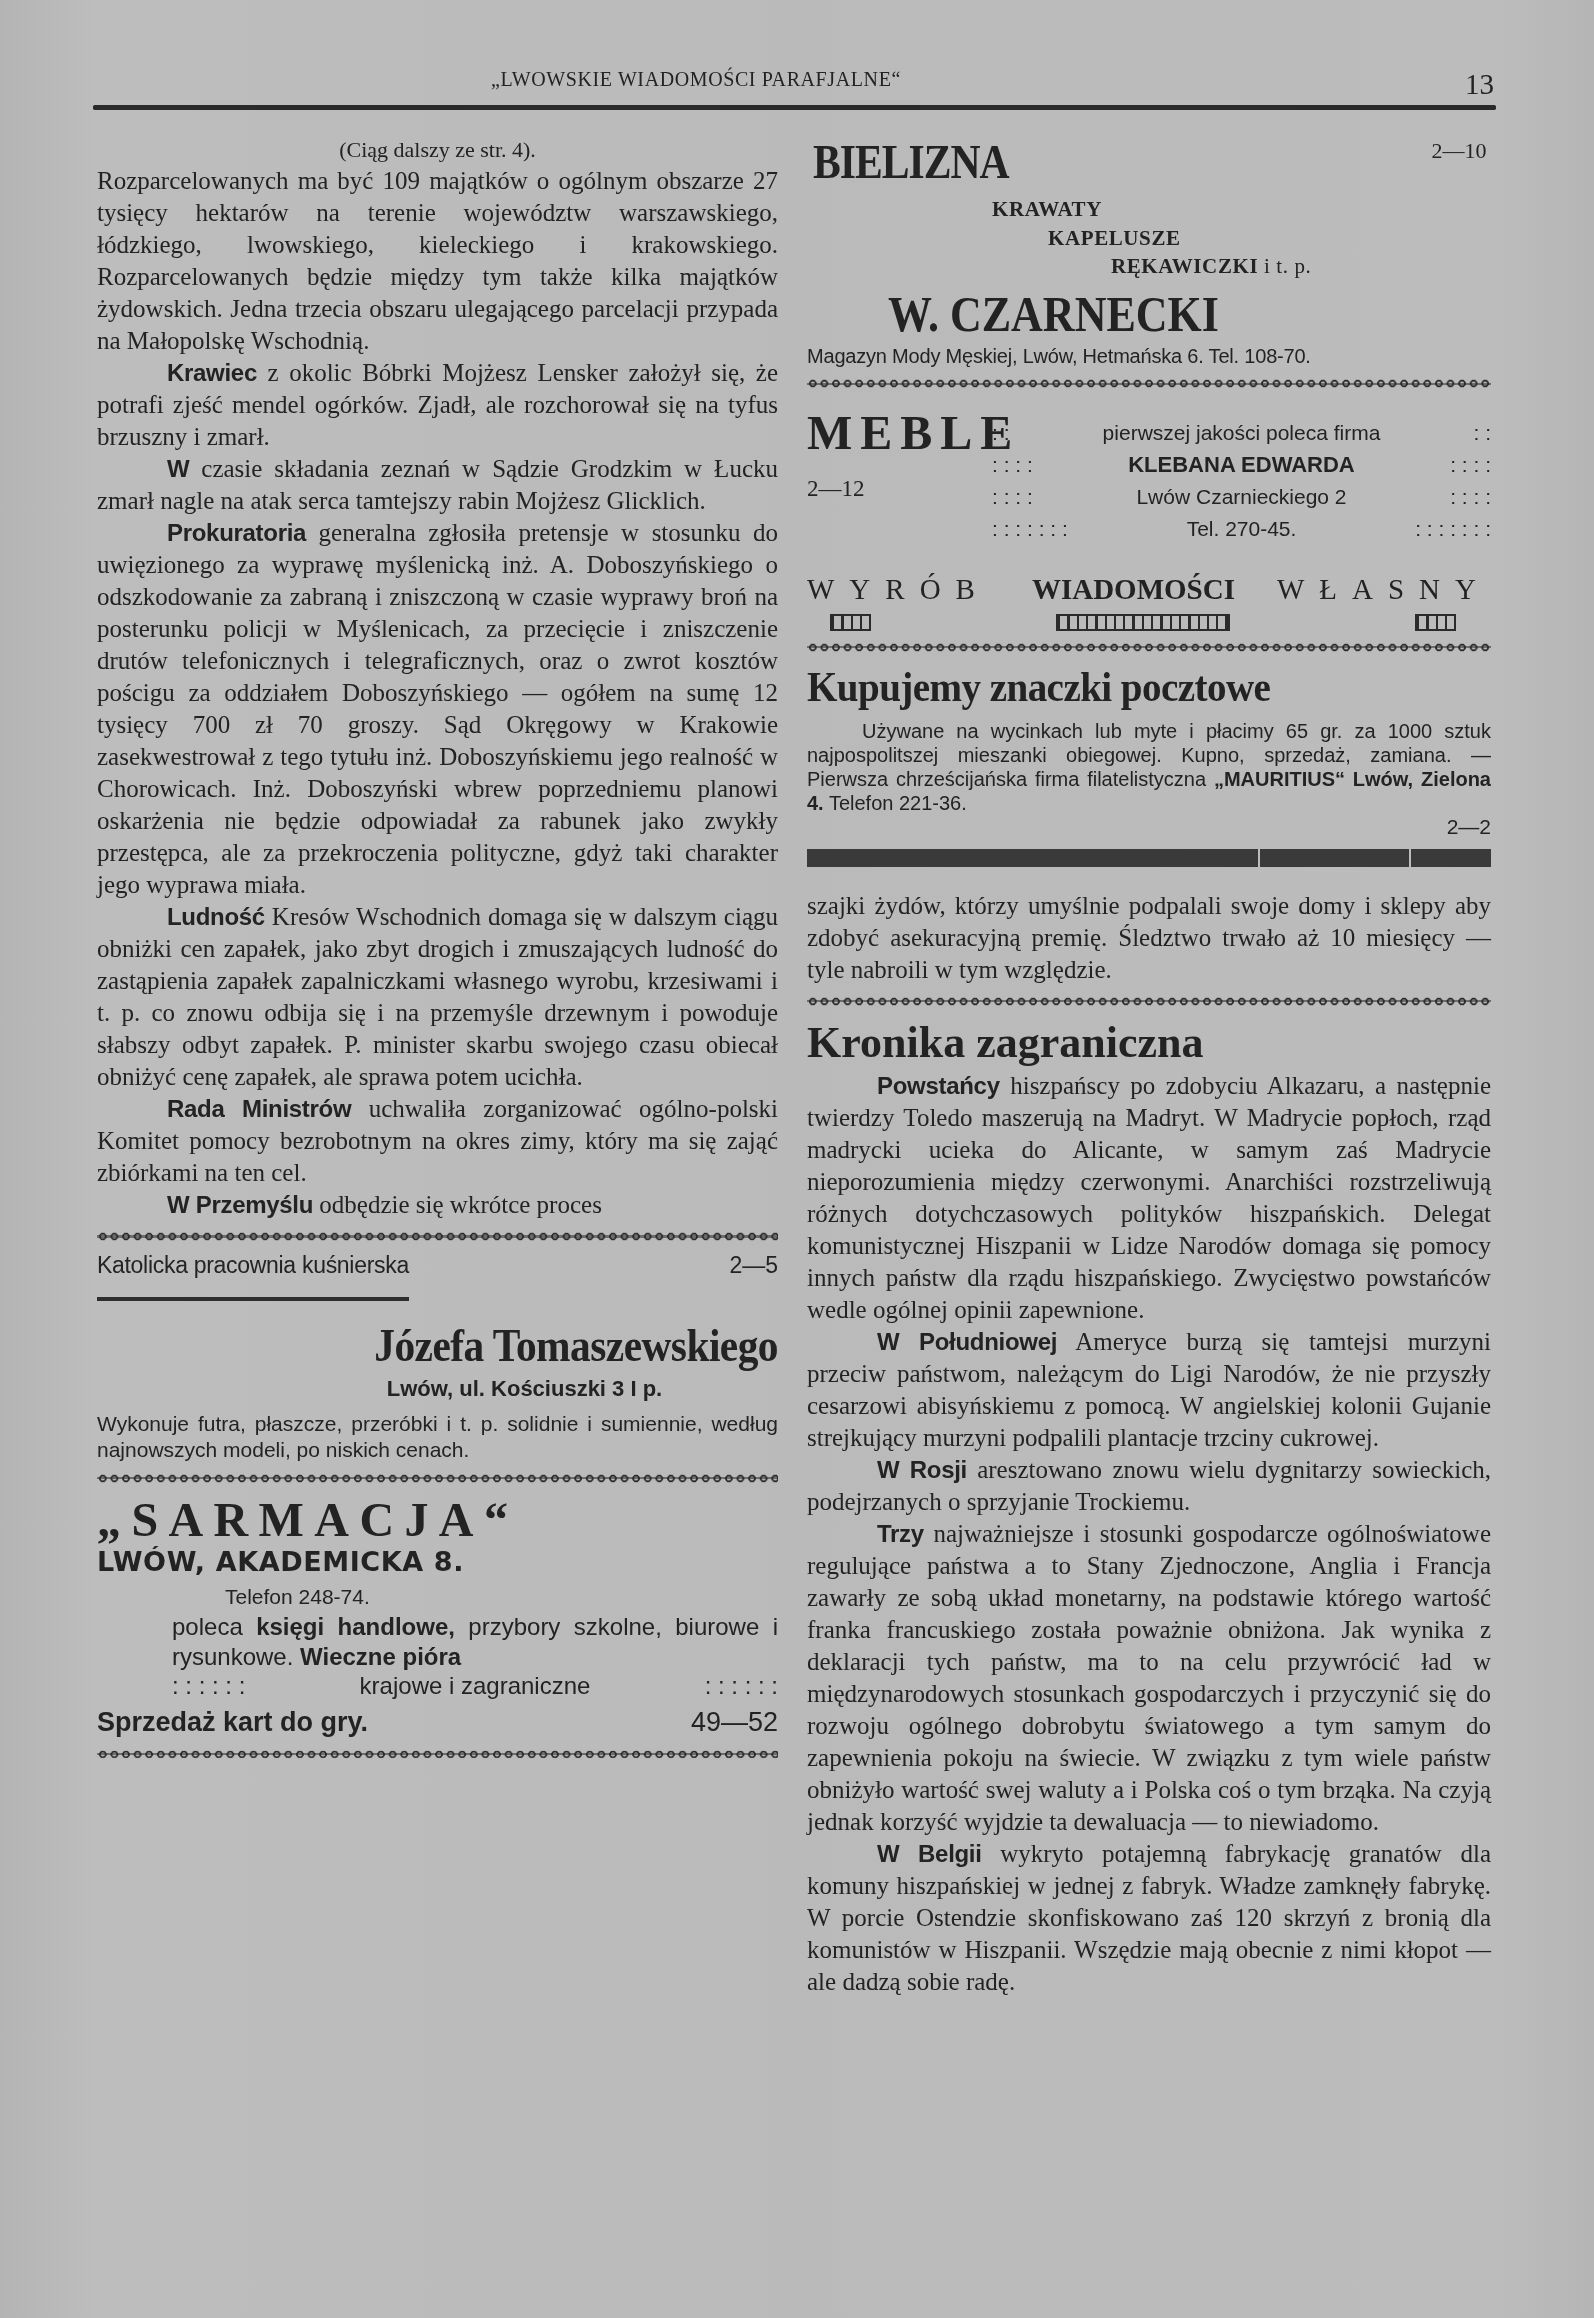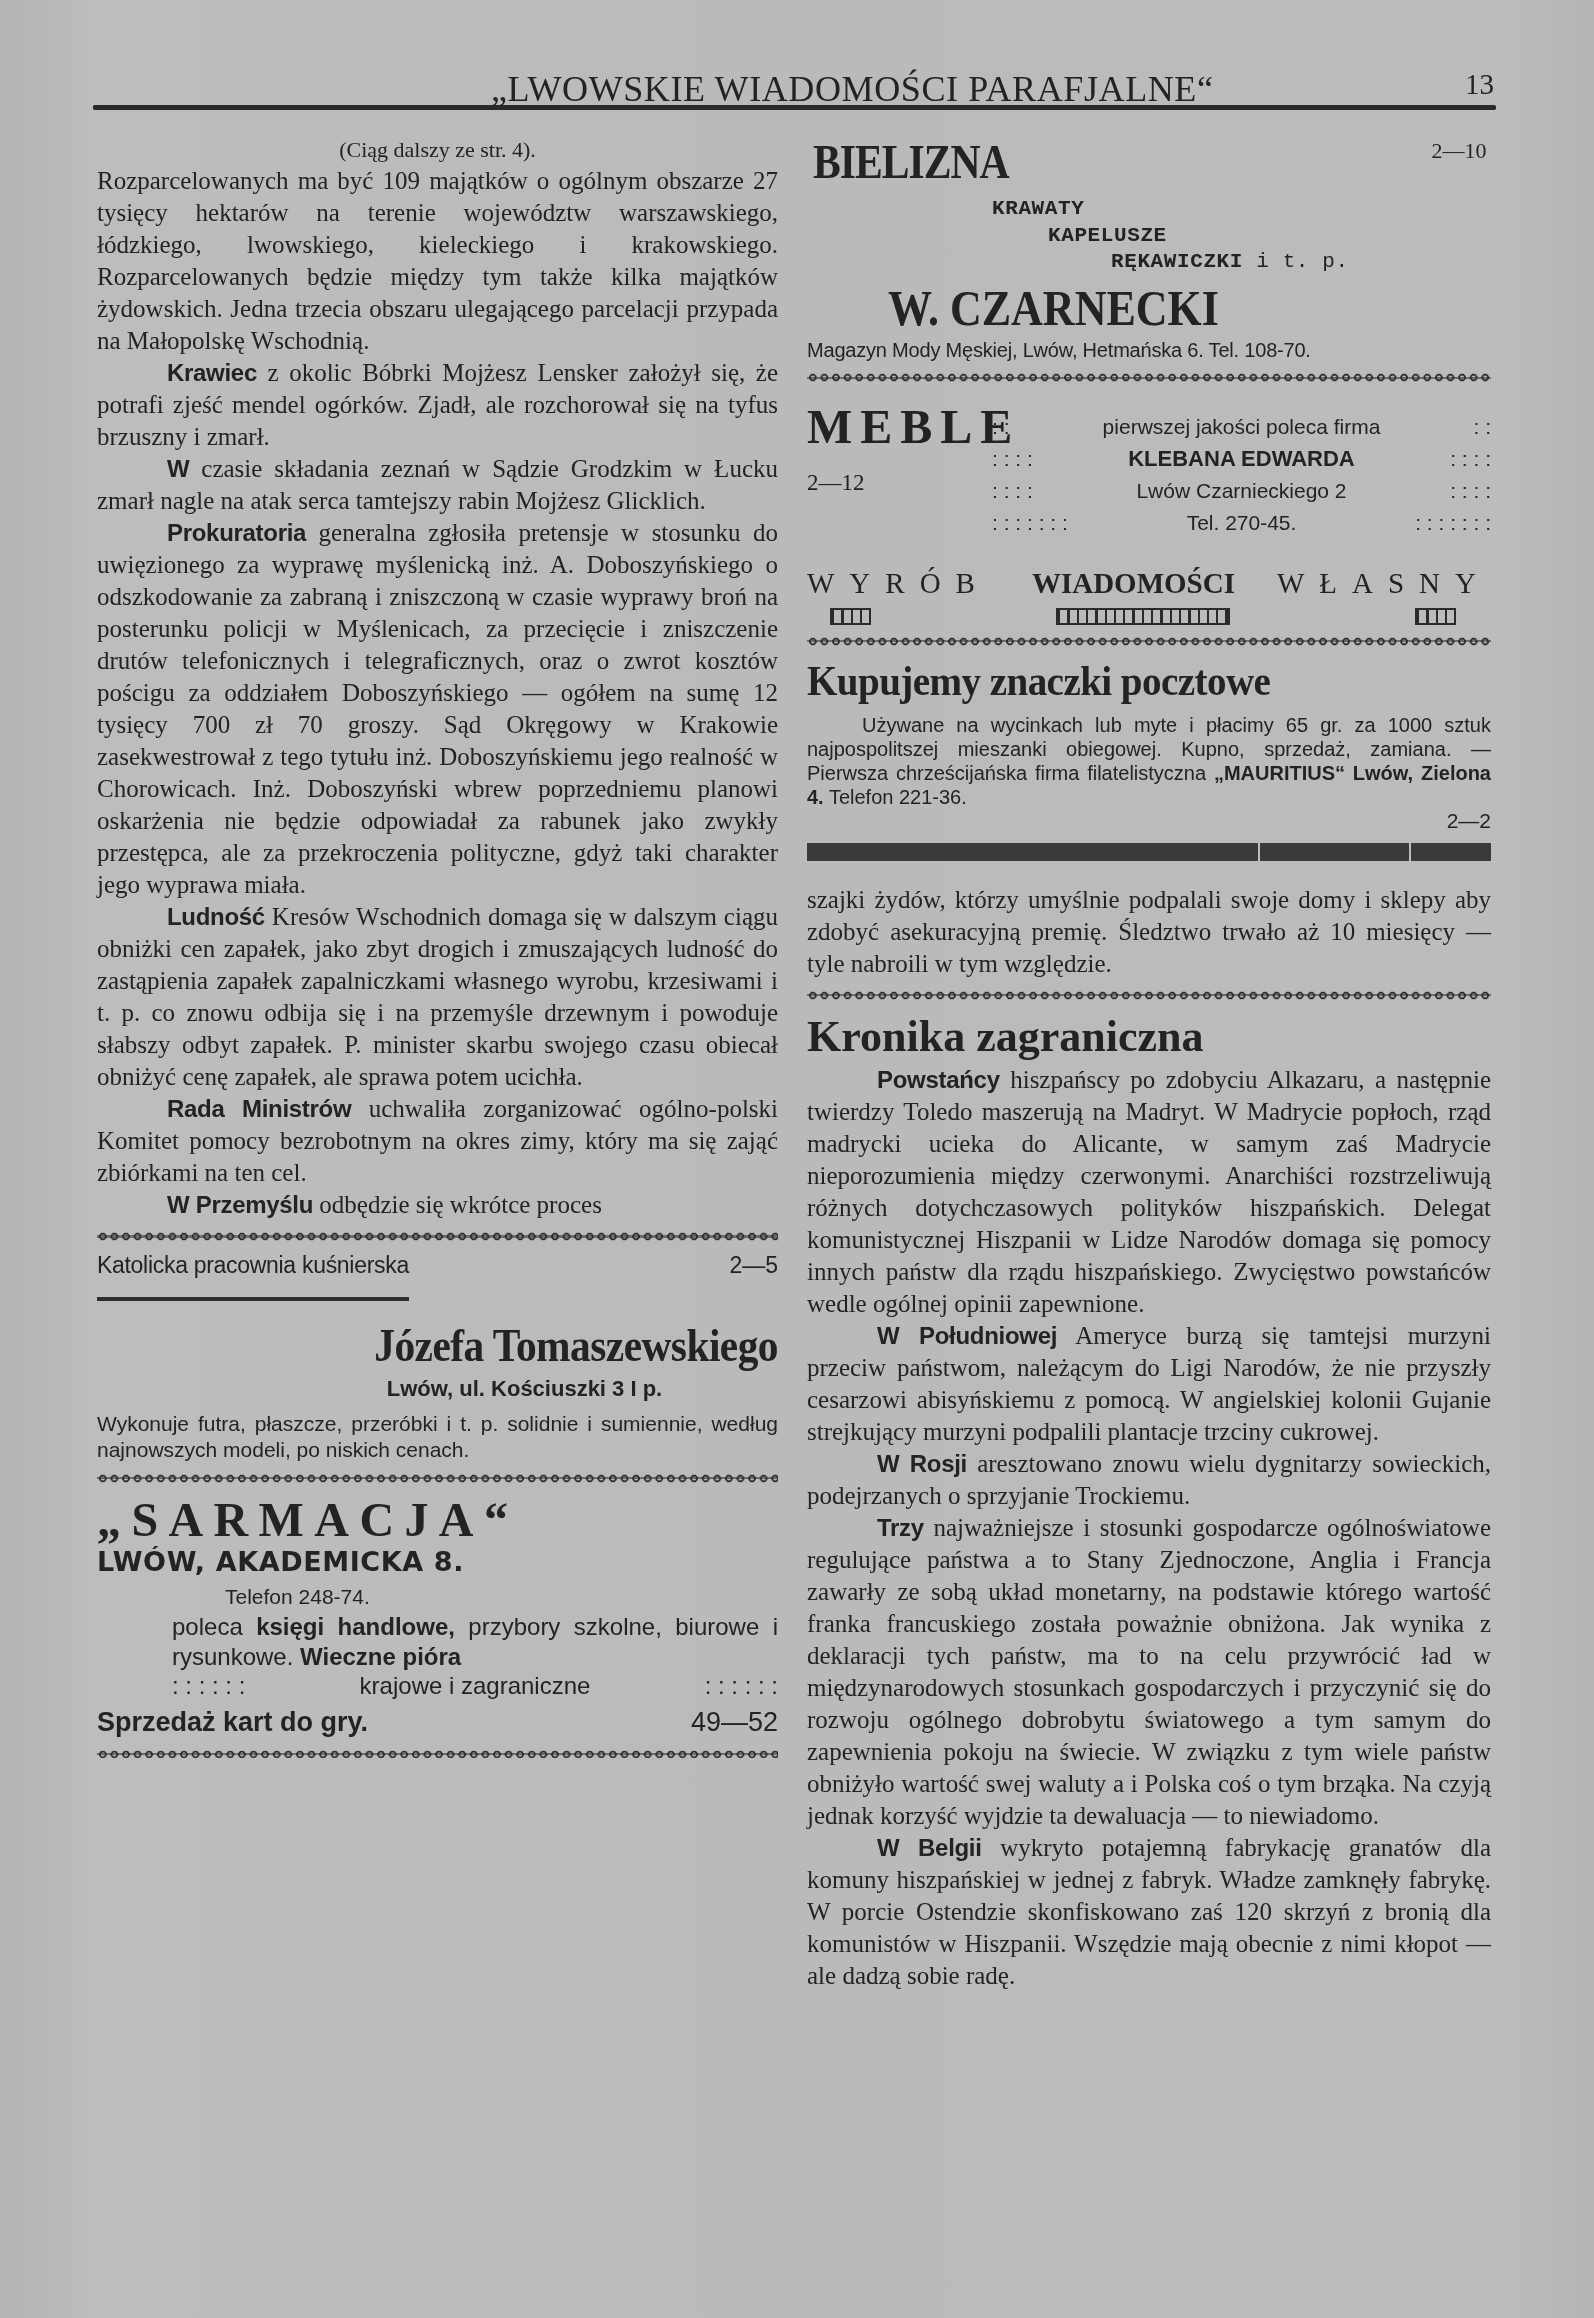--- a/index.html
+++ b/index.html
@@ -8,21 +8,21 @@
     background: #b9b9b9;
     color: #232323;
     font-family: "Liberation Serif", "DejaVu Serif", serif;
     position: relative;
   }
   .page { position: absolute; left: 0; top: 0; width: 1594px; height: 2319px;
     background: linear-gradient(90deg,#b4b4b4 0,#bdbdbd 6%,#bababa 50%,#bcbcbc 94%,#b5b5b5 100%); }
 
   
   .masthead { position: absolute; left: 114px; top: 68px; width: 1380px; height: 35px; }
-  .masthead .title { position: absolute; left: 377px; top: 0; font-size: 36px; letter-spacing: 0.6px; font-family: "Liberation Serif", serif; }
+  .masthead .title { position: absolute; left: 377px; top: 0; font-size: 20px; letter-spacing: 0.6px; font-family: "Liberation Serif", serif; }
   .masthead .pageno { position: absolute; right: 0; top: 0; font-size: 29px; }
   .rule-top { position: absolute; left: 93px; top: 105px; width: 1403px; height: 4.6px; background: #2a2a2a; border-radius: 1.7px; }
 
   .col { position: absolute; top: 133px; }
   .col-left { left: 97px; width: 681px; }
   .col-right { left: 807px; width: 684px; }
 
   p.txt { margin: 0; font-size: 25px; line-height: 32px; text-align: justify; font-family: "Liberation Serif", serif; }
   p.txt .ind { display: inline-block; width: 70px; }
   p.txt b { font-family: "Liberation Sans", sans-serif; font-weight: bold; font-size: 24px; letter-spacing: -0.3px; }
@@ -47,21 +47,21 @@
   .sarm-body { font-family: "Liberation Sans", sans-serif; font-size: 24px; line-height: 30px; margin-left: 75px; text-align: justify; margin-top: 3.5px; }
   .sarm-body b { font-weight: bold; }
   .sarm-dots { display: flex; justify-content: space-between; font-family: "Liberation Sans", sans-serif; font-size: 24px; margin-left: 75px; }
   .sarm-foot { display: flex; justify-content: space-between; font-family: "Liberation Sans", sans-serif; font-size: 27px; margin-top: 7px; }
   .sarm-foot .l { font-weight: bold; }
 
   
   .bielizna-row { position: relative; height: 64px; }
   .bielizna { position: absolute; left: 5.8px; top: 0; font-family: "Liberation Serif", serif; font-weight: bold; font-size: 49px; letter-spacing: -1.2px; transform: scaleX(.85); transform-origin: left; }
   .bielizna-num { position: absolute; right: 4.6px; top: 4.6px; font-size: 22px; }
-  .cat { font-family: Liberation Mono, monospace; font-weight: bold; font-size: 21px; letter-spacing: 0.6px; }
+  .cat { font-family: Liberation Serif, serif; font-weight: bold; font-size: 21px; letter-spacing: 0.6px; }
   .cat1 { margin-left: 185px; }
   .cat2 { margin-left: 241px; margin-top: 3.5px; }
   .cat3 { margin-left: 304px; margin-top: 3.5px; }
   .cat3 .tp { font-weight: normal; }
   .czarnecki { font-family: "Liberation Serif", serif; font-weight: bold; font-size: 50px; margin-left: 81px; margin-top: 5.8px; letter-spacing: 0px; transform: scaleX(.88); transform-origin: left; }
   .czar-addr { font-family: "Liberation Sans", sans-serif; font-size: 20px; margin-top: 2.3px; letter-spacing: -0.2px; }
 
   .meble-wrap { position: relative; height: 191px; margin-top: 4.6px; }
   .meble { position: absolute; left: 0; top: 5.8px; font-family: "Liberation Serif", serif; font-weight: bold; font-size: 48px; letter-spacing: 8px; }
   .meble-num { position: absolute; left: 0; top: 77px; font-size: 23px; }

